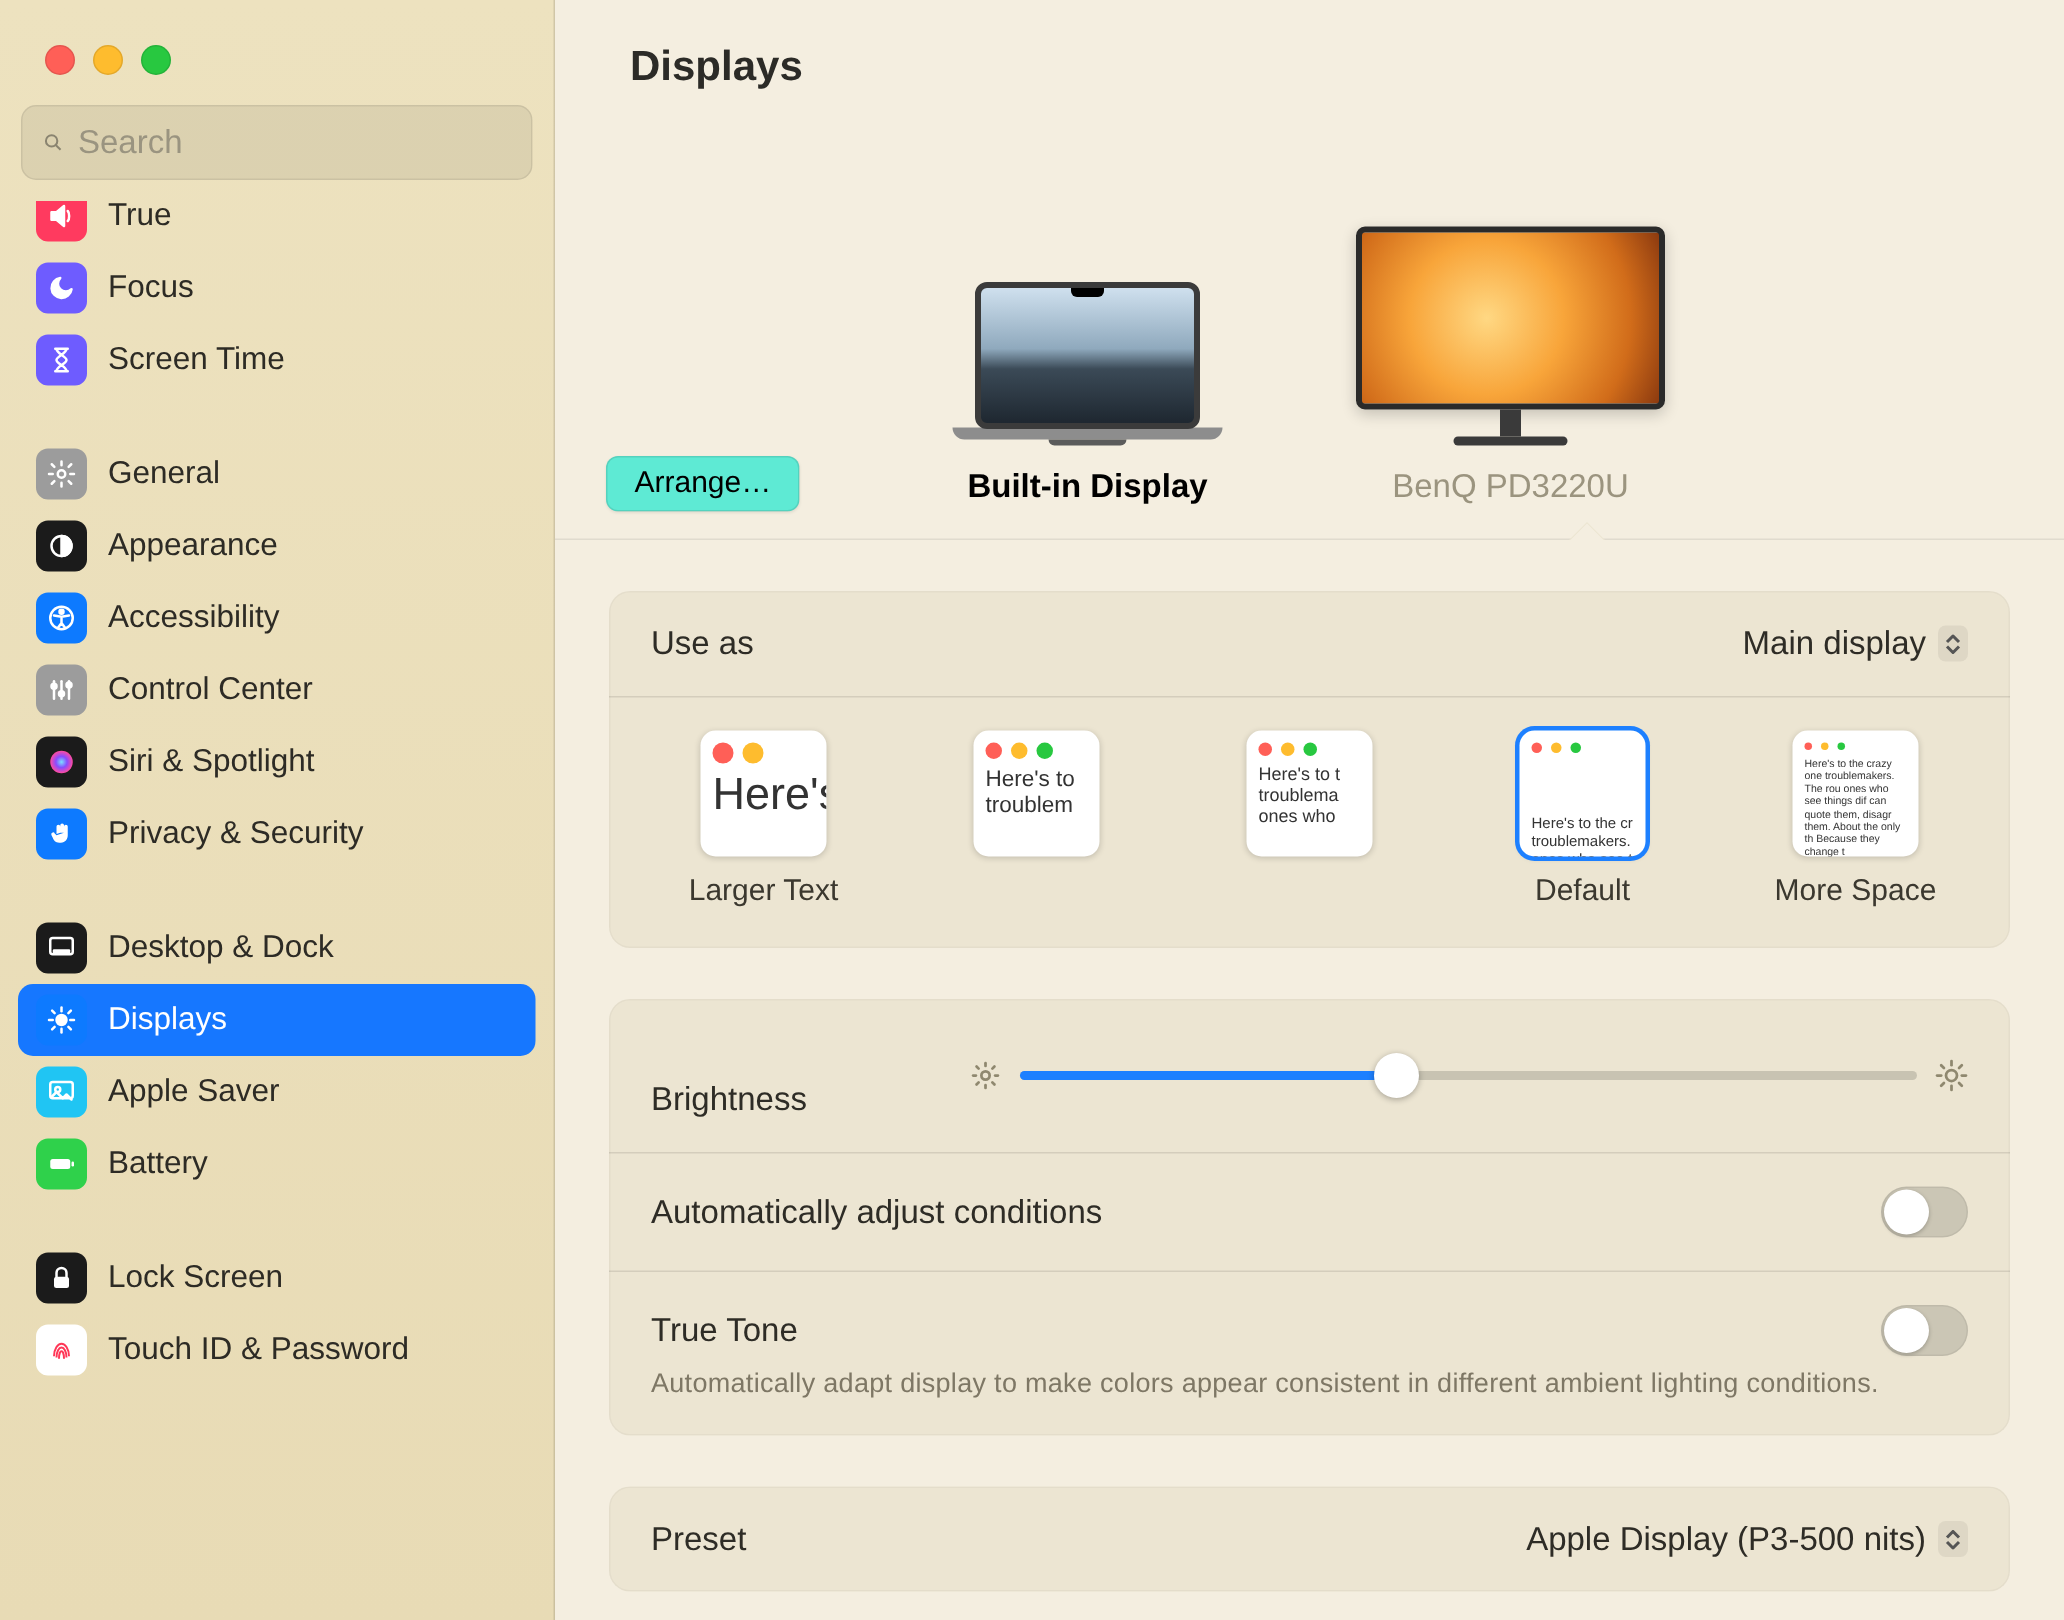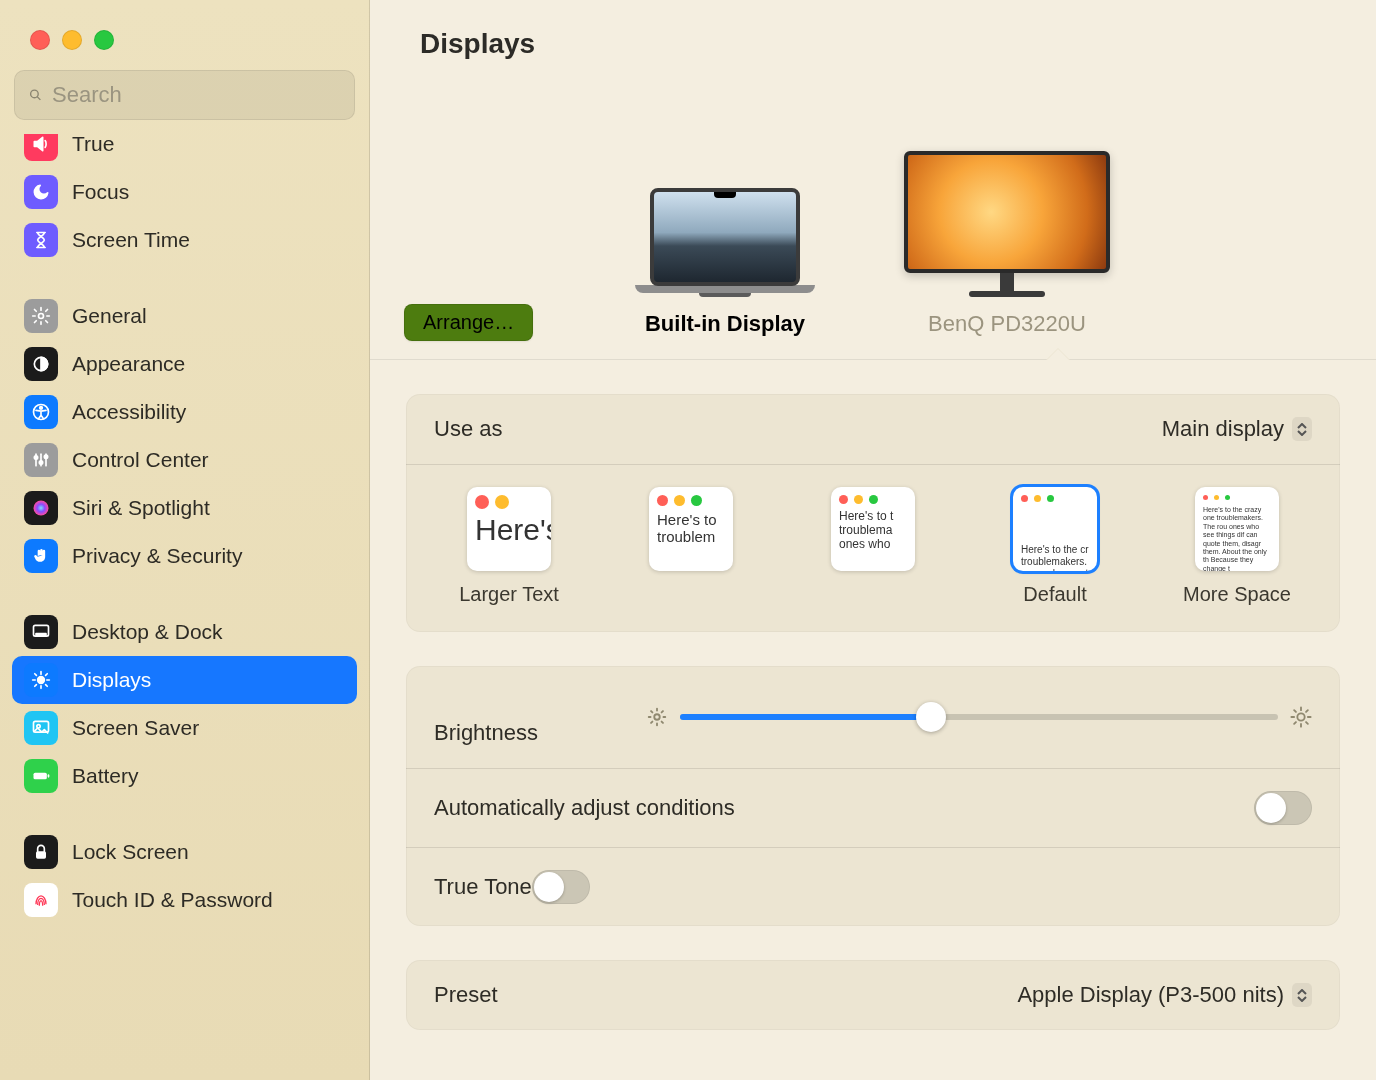--- a/index.html
+++ b/index.html
@@ -66,21 +66,21 @@
 
   .display-picker {
     position: relative;
     height: 272px;
     border-bottom: 1px solid rgba(0,0,0,.08);
     display: flex; align-items: flex-end; justify-content: center; gap: 90px;
     padding-bottom: 22px;
   }
   .arrange-btn {
     position: absolute; left: 34px; bottom: 18px;
-    background: #4d7c0f; border: 1px solid rgba(0,0,0,.1);
+    background: #5eead4; border: 1px solid rgba(0,0,0,.1);
     border-radius: 8px; padding: 6px 18px; font-size: 20px;
     box-shadow: 0 1px 2px rgba(0,0,0,.08);
   }
   .display-option { display: flex; flex-direction: column; align-items: center; gap: 14px; cursor: default; }
   .display-label { font-size: 22px; font-weight: 600; }
   .display-label.inactive { color: #9b947f; font-weight: 500; }
   .selected-arrow {
     position: absolute; bottom: -1px; left: 688px;
     width: 0; height: 0;
     border-left: 12px solid transparent;
@@ -119,21 +119,21 @@
   .card {
     margin: 34px 36px 0; background: #ece5d2; border-radius: 14px;
     box-shadow: inset 0 0 0 1px rgba(0,0,0,.03);
     padding: 0;
   }
   .row {
     display: flex; align-items: center; justify-content: space-between;
     padding: 22px 28px; font-size: 22px; color: #2e2c26;
   }
   .row + .row, .divider { border-top: 1px solid rgba(0,0,0,.10); }
-  .row.col { flex-direction: row; align-items: stretch; gap: 6px; }
+  .row.col { flex-direction: column; align-items: stretch; gap: 6px; }
   .subtext { font-size: 18px; color: #7e7765; line-height: 1.4; letter-spacing: .2px;}
   .select {
     display: inline-flex; align-items: center; gap: 8px;
     font-size: 22px; color: #2e2c26;
   }
   .select-chevrons{
     width:20px;height:24px;border-radius:5px;background:rgba(0,0,0,.06);
     display:flex;flex-direction:column;align-items:center;justify-content:center;gap:1px;
   }
   .select-chevrons svg{width:10px;height:6px;stroke:#555;stroke-width:2;fill:none;}
@@ -320,21 +320,21 @@
           <span>Displays</span>
         </div>
         <div class="nav-item">
           <div class="nav-icon" style="background: rgb(32, 197, 243);">
             <svg viewBox="0 0 24 24" fill="none" stroke="#fff" stroke-width="2" stroke-linecap="round" stroke-linejoin="round">
               <rect x="3" y="4" width="18" height="13" rx="2"></rect>
               <circle cx="9" cy="10" r="2"></circle>
               <path d="M4 16l4-4 5 5 3-3 4 4"></path>
             </svg>
           </div>
-          <span>Screen Saver</span>
+          <span>Apple Saver</span>
         </div>
         <div class="nav-item">
           <div class="nav-icon" style="background: rgb(47, 209, 75);">
             <svg viewBox="0 0 24 24" fill="none" stroke="#fff" stroke-width="2" stroke-linecap="round" stroke-linejoin="round">
               <rect x="3" y="8" width="16" height="8" rx="2" fill="#fff" stroke="none"></rect>
               <rect x="20" y="10" width="2" height="4" rx="1" fill="#fff" stroke="none"></rect>
             </svg>
           </div>
           <span>Battery</span>
         </div>
@@ -509,20 +509,21 @@
         </div>
     </div>
 
     <div class="row col">
       <div style="display:flex;justify-content:space-between;align-items:center;">
         <span>True Tone</span>
         <div class="toggle" id="toggle-tt">
             <div class="knob"></div>
           </div>
       </div>
+      <div class="subtext">Automatically adapt display to make colors appear consistent in different ambient lighting conditions.</div>
     </div>
   </section>
 
   <section class="card">
     <div class="row">
       <span>Preset</span>
       <div class="select">
         <span>Apple Display (P3-500 nits)</span>
         <span class="select-chevrons">
           <svg viewBox="0 0 10 6">

